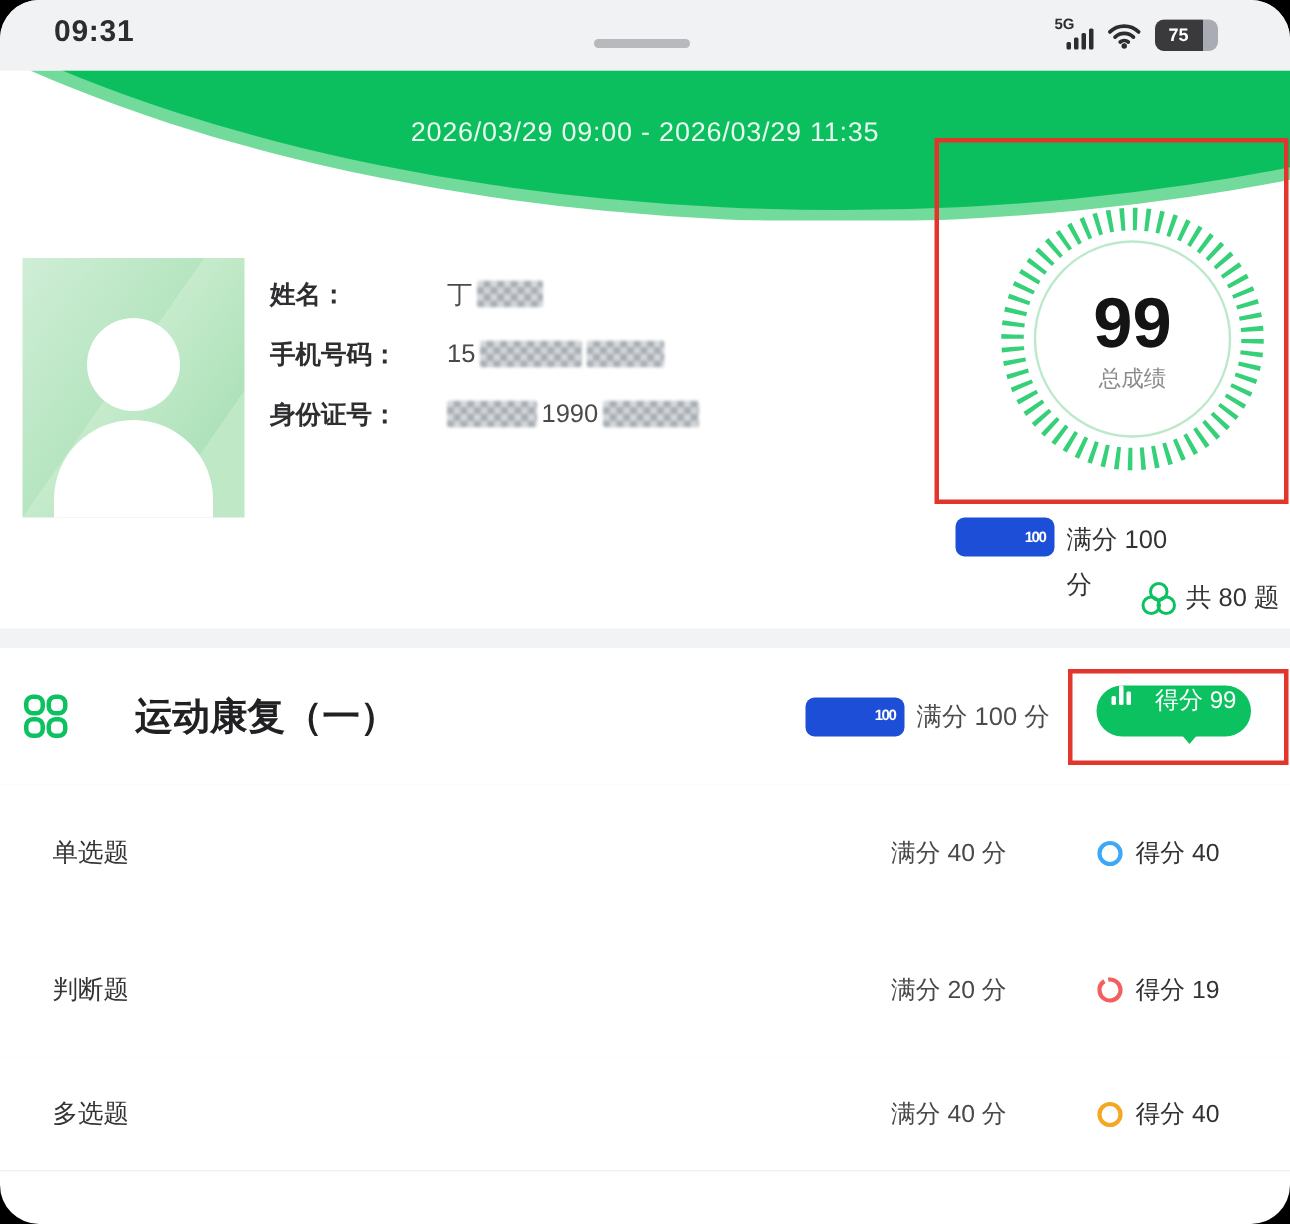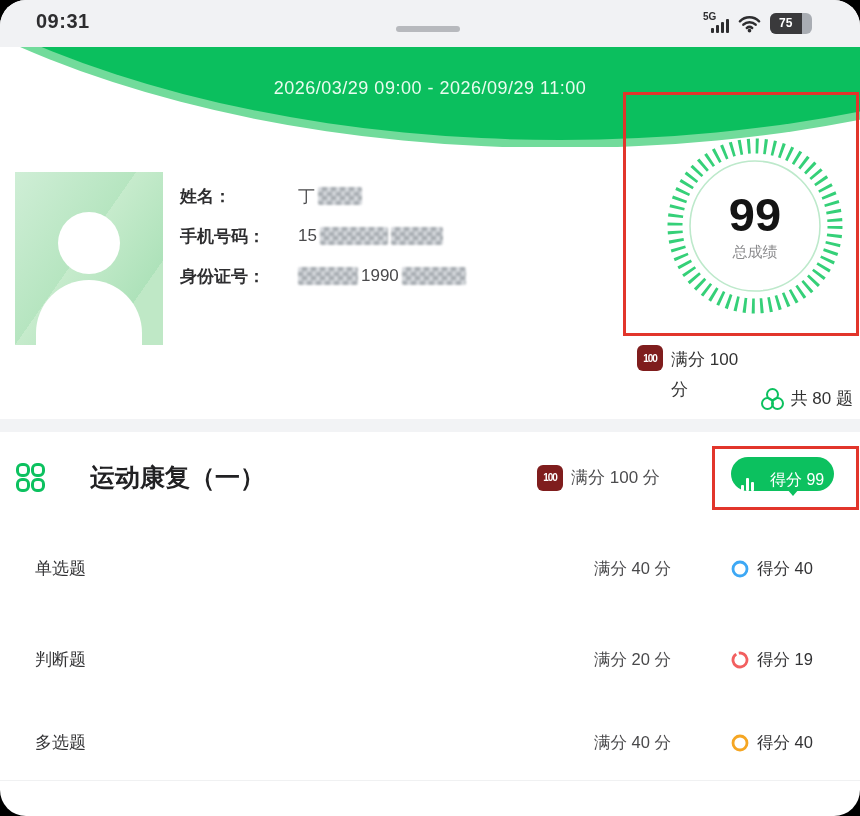--- a/index.html
+++ b/index.html
@@ -45,22 +45,22 @@
   .gauge-score{font-size:47px;font-weight:bold;color:#141414;line-height:48px;}
   .gauge-label{font-size:15px;color:#8b8b8d;margin-top:4px;}
 
   .annot{position:absolute;border:3px solid #e2352b;z-index:9;}
   .annot-1{left:623px;top:92px;width:230px;height:238px;}
   .annot-2{left:712px;top:446px;width:141px;height:58px;}
 
   
   .meta-block{position:absolute;left:637px;top:345px;width:216px;height:68px;font-size:17px;color:#333;}
   .meta-full{display:flex;align-items:flex-start;gap:8px;}
-  .icon-100{flex:0 0 auto;width:26px;height:26px;border-radius:6px;background:#7f1d1d;color:#fff;
-    display:flex;align-items:center;justify-content:center;font-size:10px;font-weight:bold;letter-spacing:-1px;}
+  .icon-100{flex:0 0 auto;width:26px;height:26px;border-radius:6px;background:#1d4ed8;color:#fff;
+    display:flex;align-items:center;justify-content:center;font-size:10px;font-weight:bold;letter-spacing:-1px;padding-left:40px;}
   .meta-full-text{width:88px;line-height:30px;}
   .meta-count{position:absolute;right:0;bottom:3px;display:flex;align-items:flex-end;gap:6px;}
   .tri-circles{position:relative;width:24px;height:22px;}
   .tri-circles i{position:absolute;width:9px;height:9px;border:2.6px solid #0cc15f;border-radius:50%;box-sizing:content-box;}
   .tri-circles i:nth-child(1){left:5px;top:0;}
   .tri-circles i:nth-child(2){left:0;top:9px;}
   .tri-circles i:nth-child(3){left:10px;top:9px;}
 
   .divider{position:absolute;left:0;top:419px;width:860px;height:13px;background:#f2f3f5;}
 
@@ -68,21 +68,21 @@
   .section{position:absolute;left:0;top:432px;width:860px;height:91px;background:#fff;border-bottom:1px solid #ededee;}
   .grid-icon{position:absolute;left:16px;top:31px;width:30px;height:30px;}
   .grid-icon i{position:absolute;width:8px;height:8px;border:3.2px solid #0cc15f;border-radius:42%;box-sizing:content-box;}
   .grid-icon i:nth-child(1){left:0;top:0;}
   .grid-icon i:nth-child(2){left:15px;top:0;}
   .grid-icon i:nth-child(3){left:0;top:15px;}
   .grid-icon i:nth-child(4){left:15px;top:15px;}
   .section-title{position:absolute;left:58px;top:0;height:91px;display:flex;align-items:center;font-size:25px;font-weight:bold;color:#212123;margin-left:32px;}
   .section-full{position:absolute;left:537px;top:0;height:91px;display:flex;align-items:center;gap:8px;font-size:17px;color:#4c4c4e;}
   .score-badge{position:absolute;left:731px;top:25px;height:34px;min-width:100px;border-radius:17px;background:#0cc15f;
-    display:flex;align-items:flex-end;justify-content:center;gap:16px;padding:0 10px;box-sizing:border-box;color:#fff;font-size:16px;}
+    display:flex;align-items:flex-start;justify-content:center;gap:16px;padding:0 10px;box-sizing:border-box;color:#fff;font-size:16px;}
   .badge-tail{position:absolute;left:787px;top:57px;width:0;height:0;border-left:6px solid transparent;border-right:6px solid transparent;border-top:7px solid #0cc15f;}
   .bars-icon{display:flex;align-items:flex-end;gap:2px;height:13px;}
   .bars-icon i{display:block;width:3px;background:#fff;border-radius:1px;}
   .bars-icon i:nth-child(1){height:6px}.bars-icon i:nth-child(2){height:13px}.bars-icon i:nth-child(3){height:9px}
 
   
   .row{position:absolute;left:0;width:860px;height:91px;background:#fff;border-bottom:1px solid #f0f1f2;}
   .row-1{top:523px;}.row-2{top:614px;}.row-3{top:705px;height:75px;}
   .row-label{position:absolute;left:35px;top:0;height:100%;display:flex;align-items:center;font-size:17px;color:#343436;}
   .row-full{position:absolute;left:594px;top:0;height:100%;display:flex;align-items:center;font-size:16.5px;color:#49494b;}
@@ -118,21 +118,21 @@
         <div class="battery-fill">
             <span>75</span>
           </div>
       </div>
     </div>
   </div>
 
   <div class="header-curve">
     <div class="curve-light"></div>
     <div class="curve-dark"></div>
-    <div class="exam-time">2026/03/29 09:00 - 2026/09/29 11:00</div>
+    <div class="exam-time">2026/03/29 09:00 - 2026/03/29 11:35</div>
   </div>
 
   <div class="avatar">
     <div class="avatar-head"></div>
     <div class="avatar-body"></div>
   </div>
 
   <div class="info">
     <div class="info-row">
       <span class="info-label">姓名：</span>

